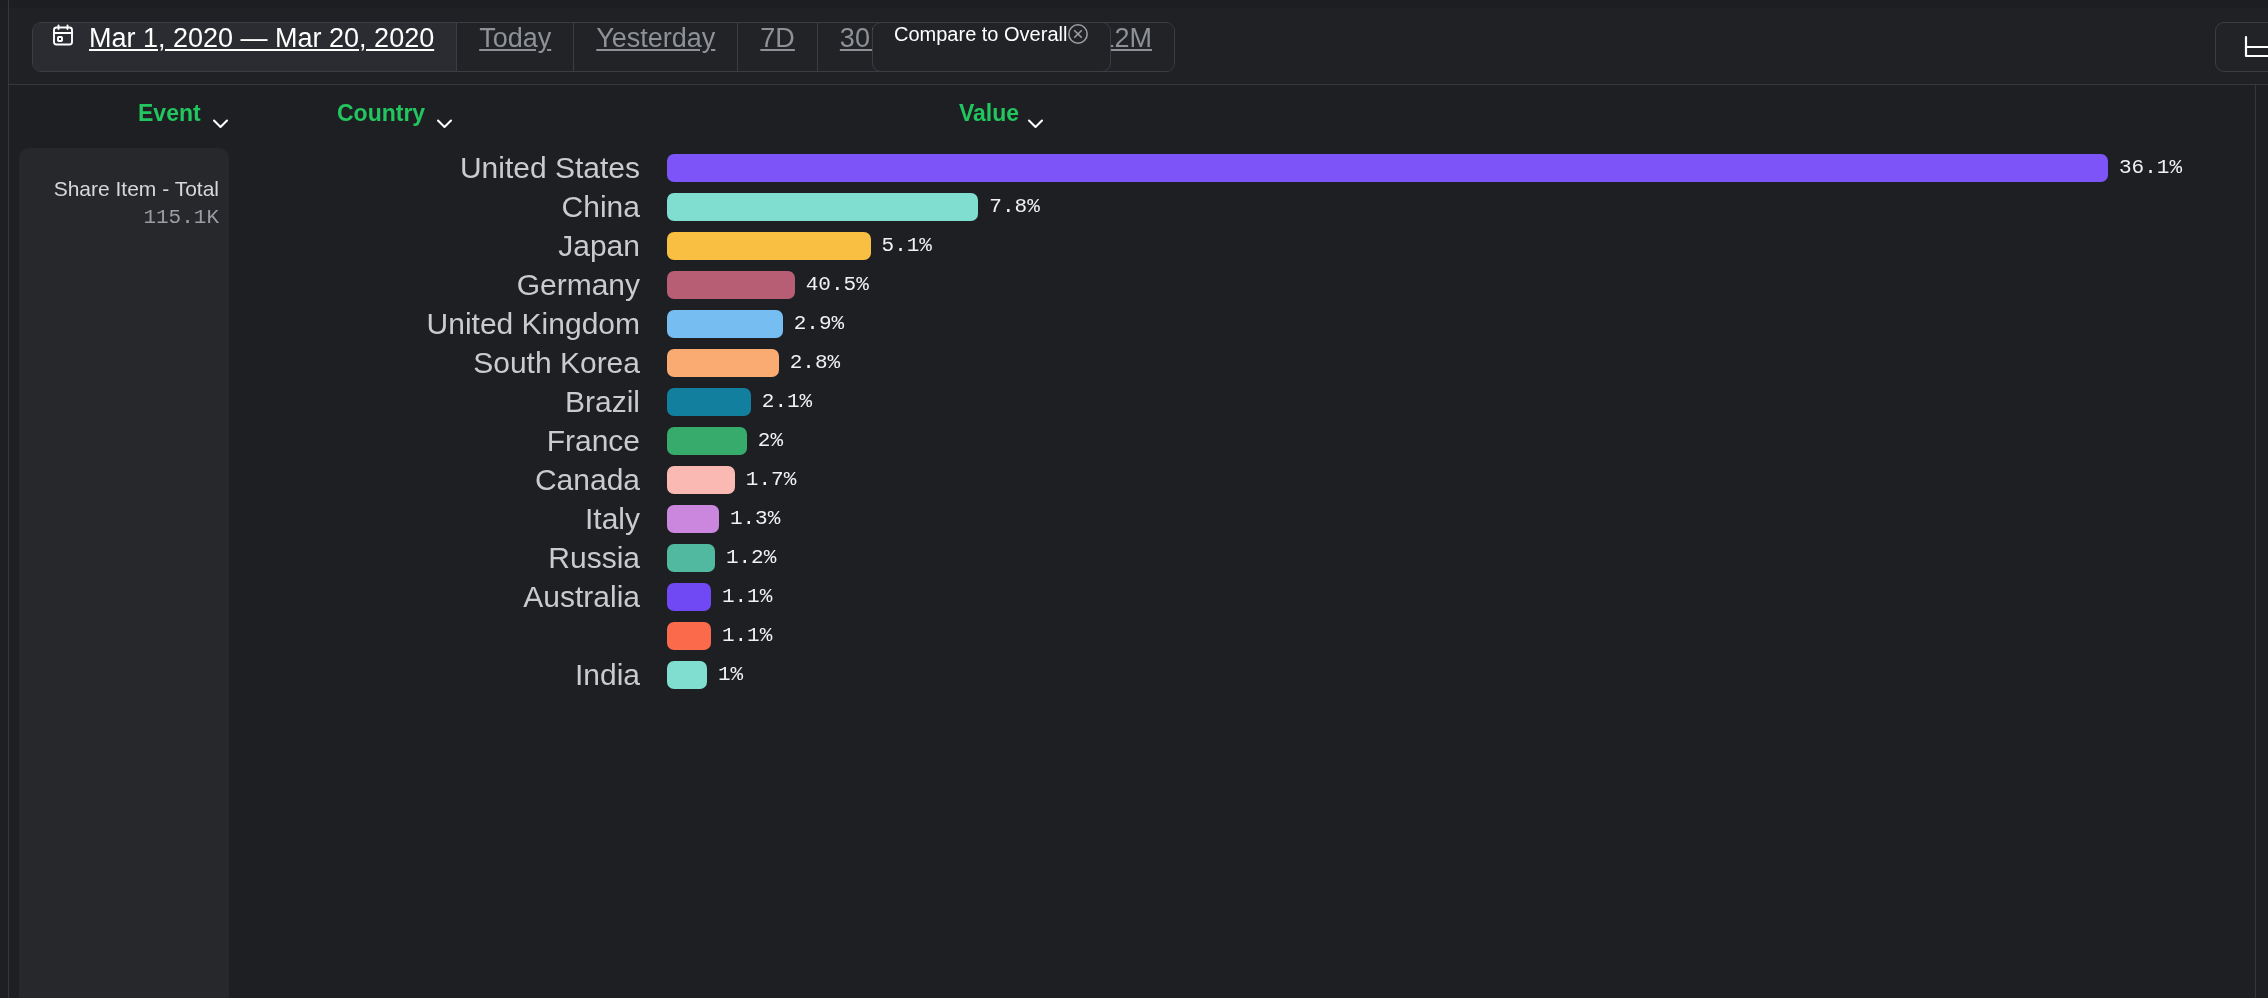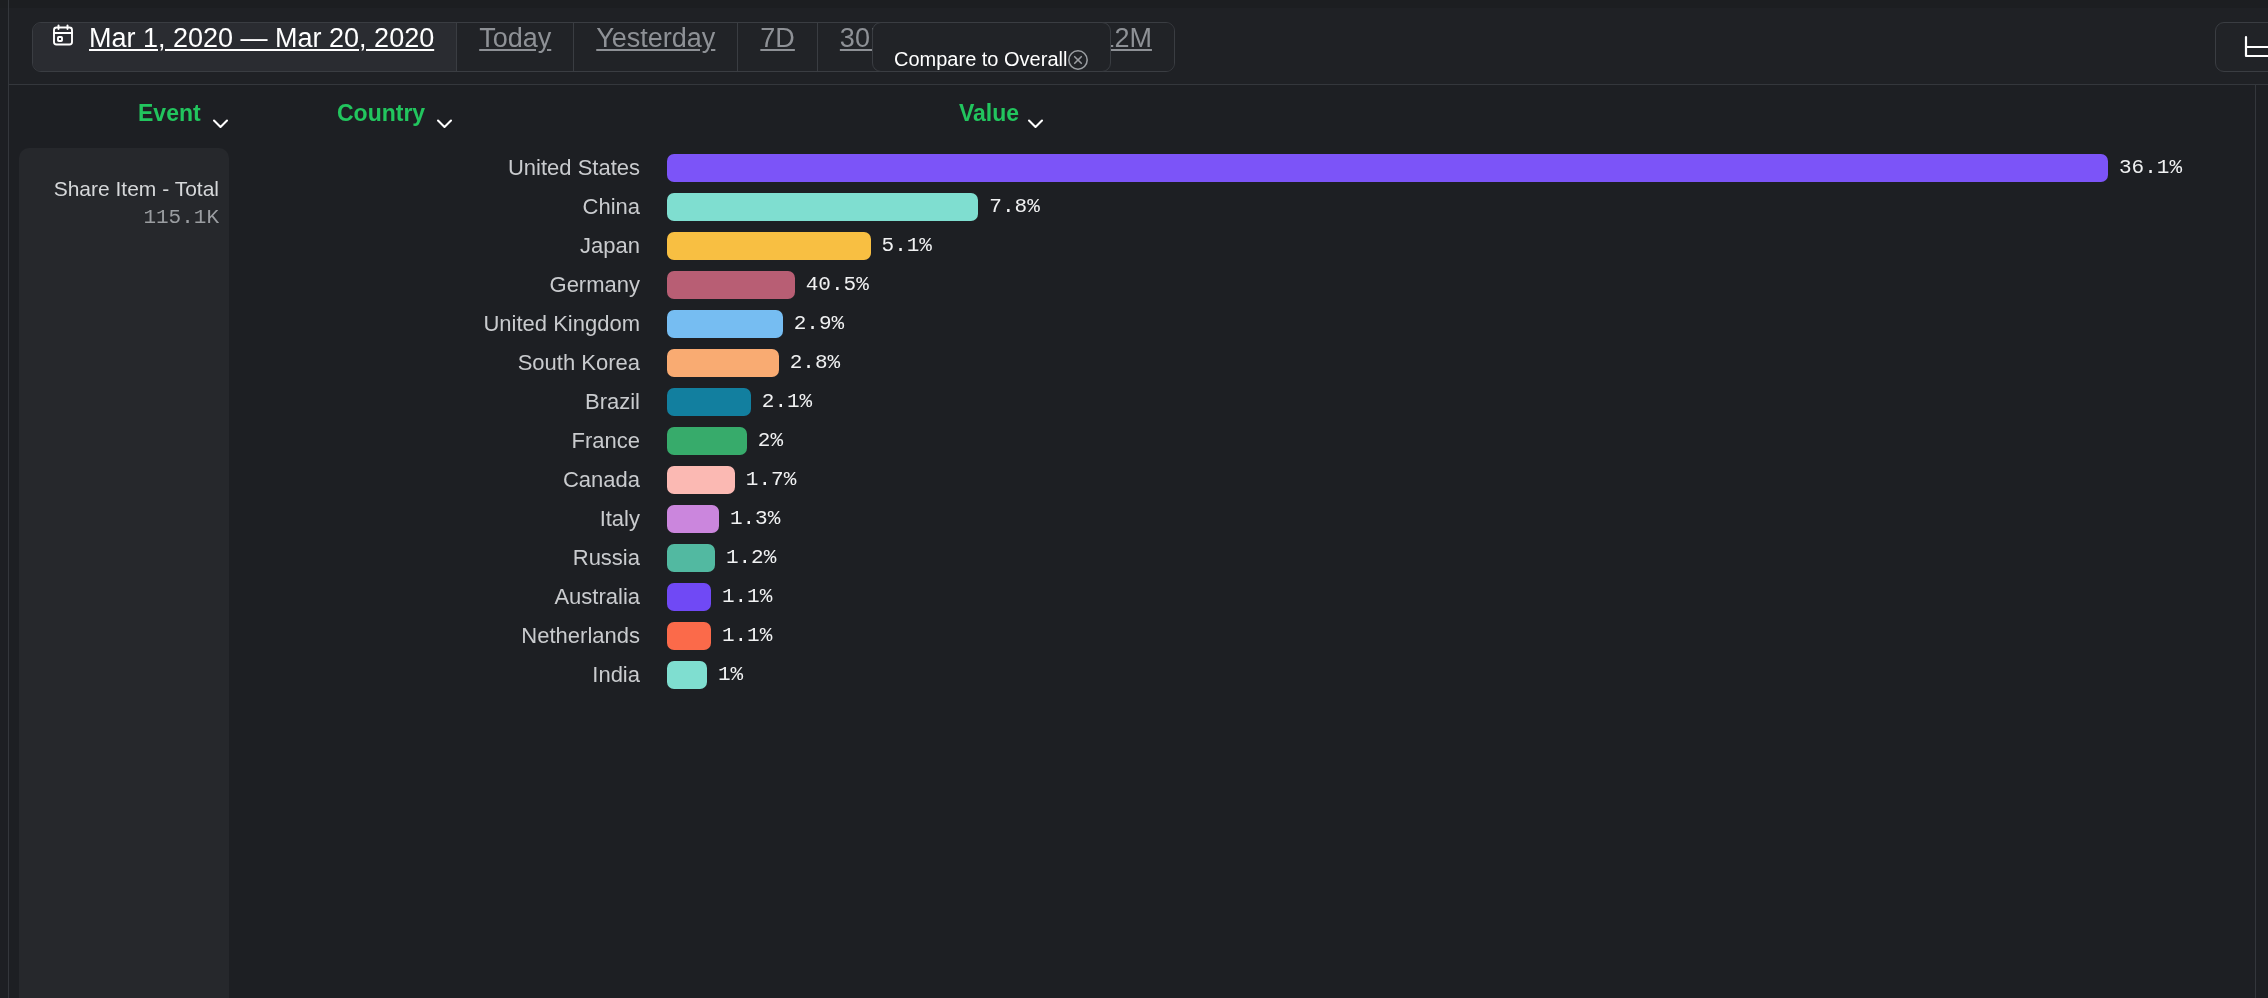--- a/index.html
+++ b/index.html
@@ -54,21 +54,21 @@
   .seg:first-child { border-left: none; }
   .seg.date {
     color: #ffffff;
     background: #2a2c31;
     padding: 0 22px 0 18px;
     gap: 14px;
   }
   .cal-icon { width: 24px; height: 24px; display:block; }
   .compare-btn {
     position: absolute; left: 863px; top: 14px; height: 50px;
-    display: flex; align-items: flex-end; 
+    display: flex; align-items: flex-start; 
     padding: 0 21px;
     border: 1px solid #3a3d42;
     border-radius: 9px;
     background: #212327;
     color: #ffffff;
     font-size: 20px;
     white-space: nowrap;
     cursor: pointer;
   }
   .x-circle { width: 22px; height: 22px; display: block; }
@@ -113,21 +113,21 @@
   }
   
   .rows { position: absolute; left: 0; top: 148px; width: 2268px; }
   .row {
     position: relative; height: 39px;
     display: flex; align-items: center;
   }
   .row-label {
     position: absolute; left: 248px; width: 392px;
     text-align: right;
-    font-size: 22px; color: #c9cbce;
+    font-size: 30px; color: #c9cbce;
     white-space: nowrap;
   }
   .row-bar-wrap {
     position: absolute; left: 667px; height: 28px;
     display: flex; align-items: center;
   }
   .bar {
     height: 28px; border-radius: 7px;
   }
   .bar-value {
@@ -302,21 +302,20 @@
         </div>
       </div>
       <div class="row">
         <div class="row-label">Australia</div>
         <div class="row-bar-wrap">
           <div class="bar" style="width: 43.9086px; background: rgb(112, 73, 245);"></div>
           <div class="bar-value">1.1%</div>
         </div>
       </div>
       <div class="row">
-        <div class="row-label">Netherlands</div>
         <div class="row-bar-wrap">
           <div class="bar" style="width: 43.9086px; background: rgb(251, 106, 74);"></div>
           <div class="bar-value">1.1%</div>
         </div>
       </div>
       <div class="row">
         <div class="row-label">India</div>
         <div class="row-bar-wrap">
           <div class="bar" style="width: 40px; background: rgb(127, 222, 208);"></div>
           <div class="bar-value">1%</div>

